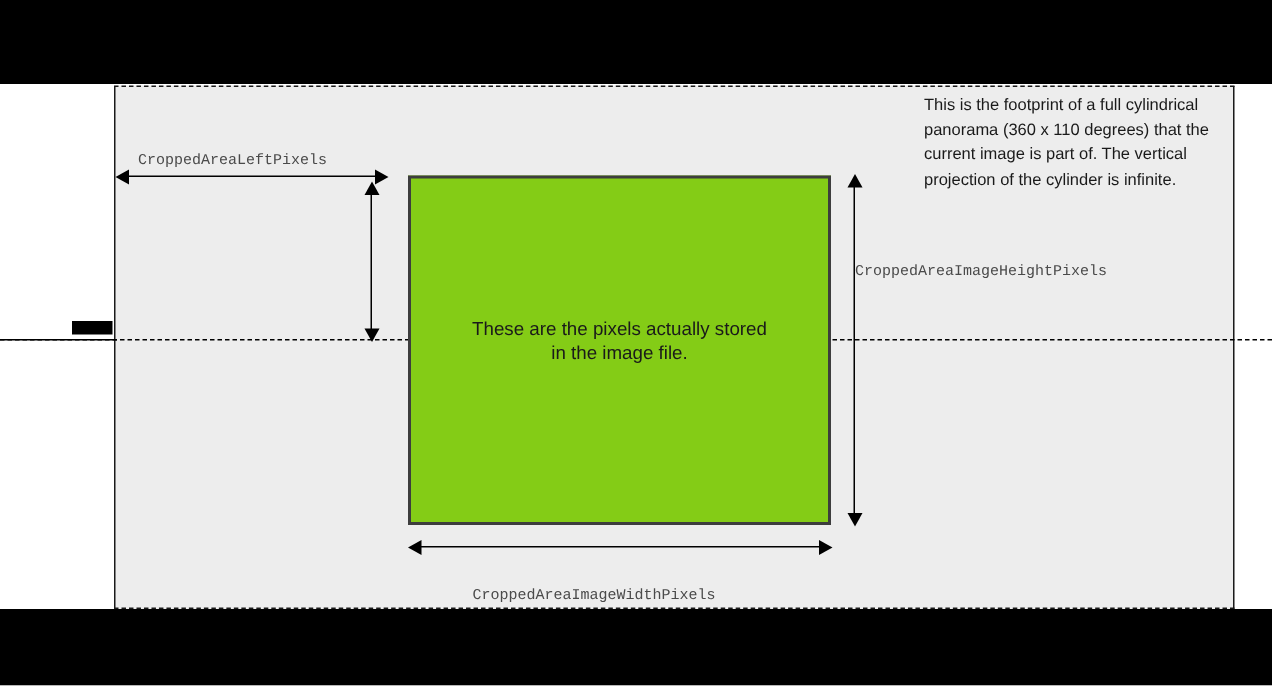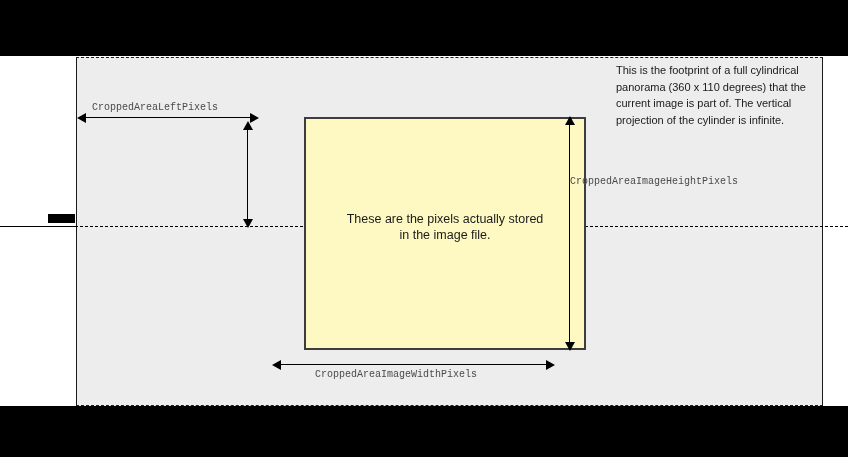--- a/index.html
+++ b/index.html
@@ -38,24 +38,23 @@
   }
   
   .marker{
     position:absolute;left:48px;top:214px;width:27px;height:9px;
     background:#000000;
   }
 
   
   .cropbox{
     position:absolute;left:272px;top:117px;width:282px;height:233px;
-    background:#fef9c3;
+    background:#84cc16;
     border:2px solid #3d3d3d;
     box-sizing:border-box;
-    margin-left:32px;
   }
   .cropbox-text{
     position:absolute;left:0;right:0;top:92px;
     text-align:center;
     font-size:12.5px;color:#1a1a1a;line-height:16px;
   }
   .cropbox-text span{display:block;}
 
   
   .note{
@@ -66,21 +65,21 @@
 
   
   .mlabel{
     position:absolute;
     font-family:"Liberation Mono", monospace;
     font-size:10px;color:#4a4a4a;white-space:nowrap;
   }
   .lbl-left   {left:92px;  top:102px;}
   .lbl-top    {left:99px;  top:176px;}
   .lbl-height {left:570px; top:176px;font-family:Liberation Mono, monospace;}
-  .lbl-width  {left:315px; top:369px;}
+  .lbl-width  {left:315px; top:392px;}
 
   
   .arrow{position:absolute;}
   .arrow .shaft{position:absolute;background:#000000;}
   .arrow .head{position:absolute;width:0;height:0;}
 
   
   .arr-left{left:77px;top:112px;width:182px;height:11px;}
   .arr-left .shaft{left:4px;top:5px;width:174px;height:1.4px;}
   .arr-left .head.l{left:0;top:0.5px;border-top:5px solid transparent;border-bottom:5px solid transparent;border-right:9px solid #000;}

